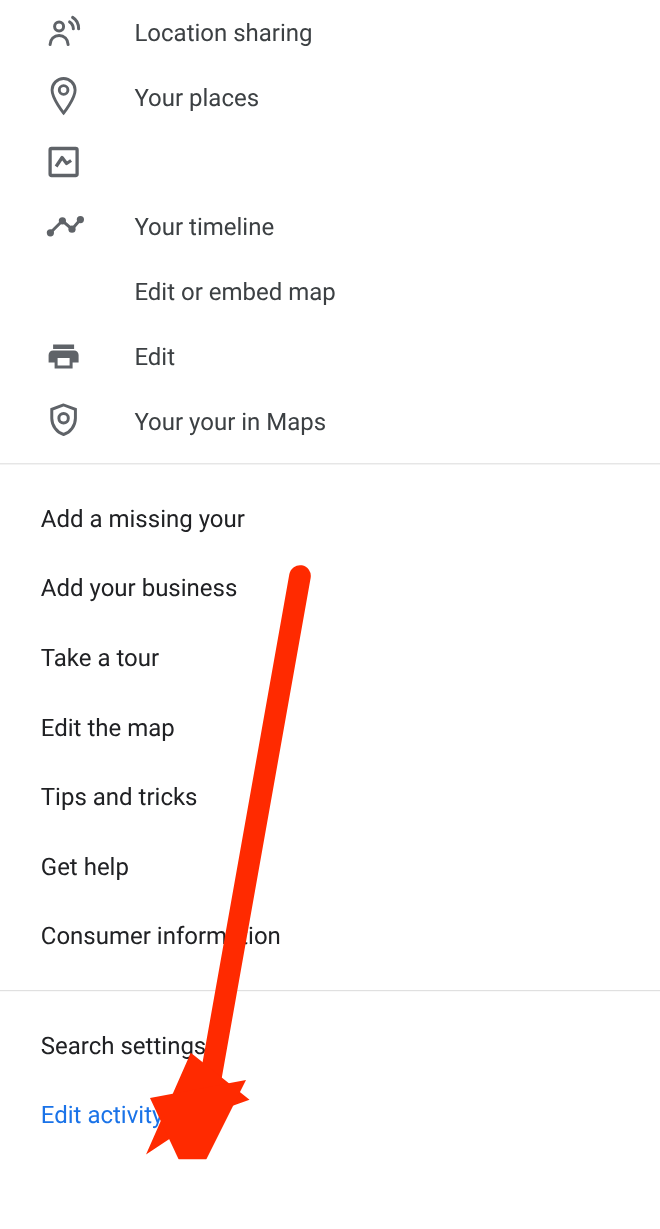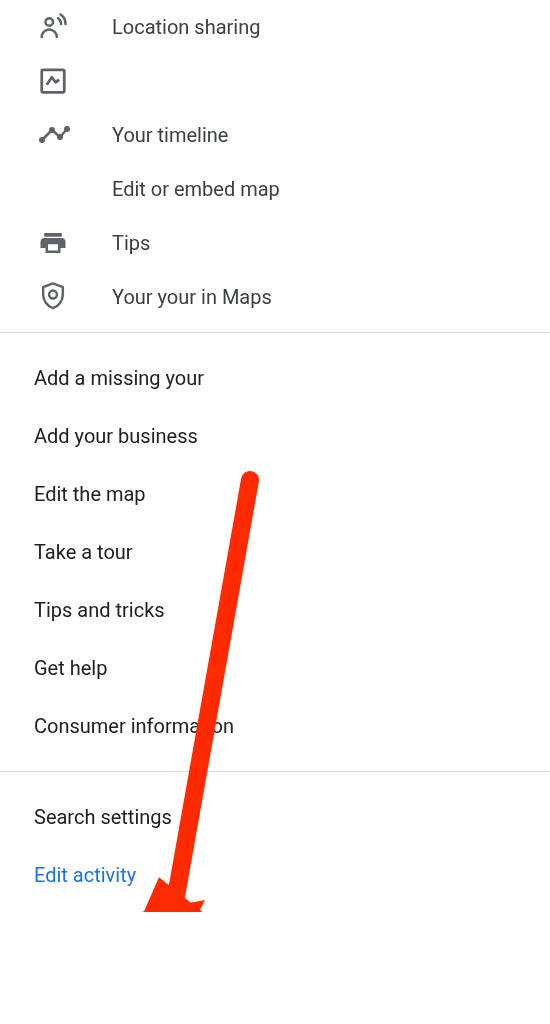--- a/index.html
+++ b/index.html
@@ -70,20 +70,29 @@
       <svg width="30" height="30" viewBox="0 0 24 24" fill="none" stroke="#5f6368" stroke-width="2">
         <circle cx="9" cy="8" r="3"></circle>
         <path d="M3 20c0-3.3 2.7-6 6-6s6 2.7 6 6" stroke-linecap="round"></path>
         <path d="M16 5c1.5 1 2.5 2.7 2.5 4.5" stroke-linecap="round"></path>
         <path d="M18 2c2.5 1.5 4 4.3 4 7.5" stroke-linecap="round"></path>
       </svg>
     </span>
     <span class="menu-item-label">Location sharing</span>
   </div>
 
+  <div class="menu-item">
+    <span class="menu-item-icon">
+      <svg width="30" height="36" viewBox="0 0 24 30" fill="none" stroke="#5f6368" stroke-width="2">
+        <path d="M12 2C7.6 2 4 5.6 4 10c0 6 8 16 8 16s8-10 8-16c0-4.4-3.6-8-8-8z"></path>
+        <circle cx="12" cy="10" r="3"></circle>
+      </svg>
+    </span>
+    <span class="menu-item-label">Your places</span>
+  </div>
 
   <div class="menu-item">
     <span class="menu-item-icon">
       <svg width="30" height="30" viewBox="0 0 24 24" fill="none" stroke="#5f6368" stroke-width="2.2">
         <rect x="3" y="3" width="18" height="18" rx="1"></rect>
         <path d="M7 15l4-6 3 4 3-2" stroke-linejoin="round" fill="none"></path>
       </svg>
     </span>
   </div>
 
@@ -104,21 +113,21 @@
     <span class="menu-item-icon"></span>
     <span class="menu-item-label">Edit or embed map</span>
   </div>
 
   <div class="menu-item">
     <span class="menu-item-icon">
       <svg width="30" height="30" viewBox="0 0 24 24" fill="#5f6368">
         <path d="M19 8H5c-1.7 0-3 1.3-3 3v5h4v4h12v-4h4v-5c0-1.7-1.3-3-3-3zm-3 10H8v-5h8v5zm3-14H5v3h14V4z"></path>
       </svg>
     </span>
-    <span class="menu-item-label">Tips</span>
+    <span class="menu-item-label">Edit</span>
   </div>
 
   <div class="menu-item">
     <span class="menu-item-icon">
       <svg width="30" height="32" viewBox="0 0 24 26" fill="none" stroke="#5f6368" stroke-width="2">
         <path d="M12 2L4 5v6c0 5 3.4 9.7 8 11 4.6-1.3 8-6 8-11V5l-8-3z"></path>
         <circle cx="12" cy="11" r="3.2"></circle>
       </svg>
     </span>
     <span class="menu-item-label">Your your in Maps</span>
@@ -129,24 +138,24 @@
 <hr class="divider">
 
 <div class="list-section">
   <div class="list-item">
     <span>Add a missing your</span>
   </div>
   <div class="list-item">
     <span>Add your business</span>
   </div>
   <div class="list-item">
-    <span>Edit the map</span>
+    <span>Take a tour</span>
   </div>
   <div class="list-item">
-    <span>Take a tour</span>
+    <span>Edit the map</span>
   </div>
   <div class="list-item">
     <span>Tips and tricks</span>
   </div>
   <div class="list-item">
     <span>Get help</span>
   </div>
   <div class="list-item">
     <span>Consumer information</span>
   </div>

